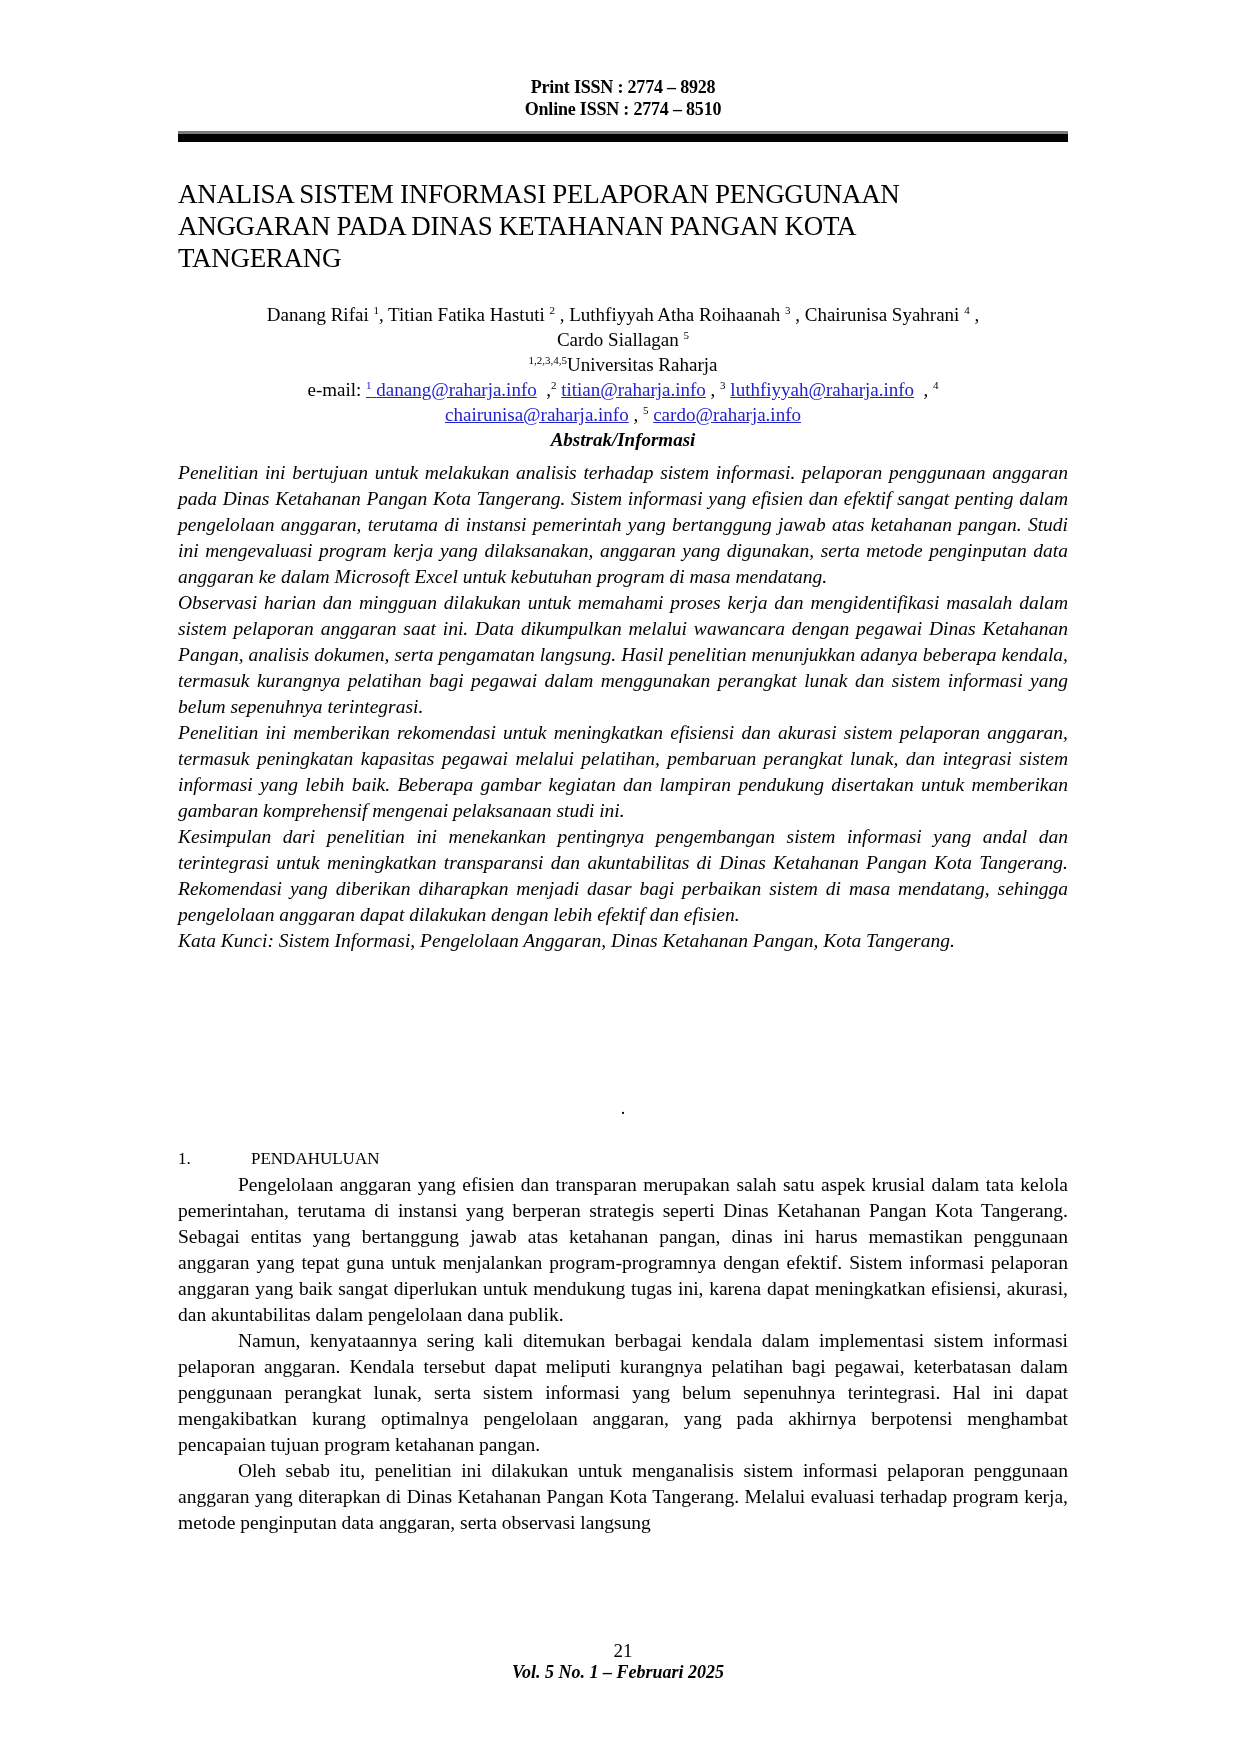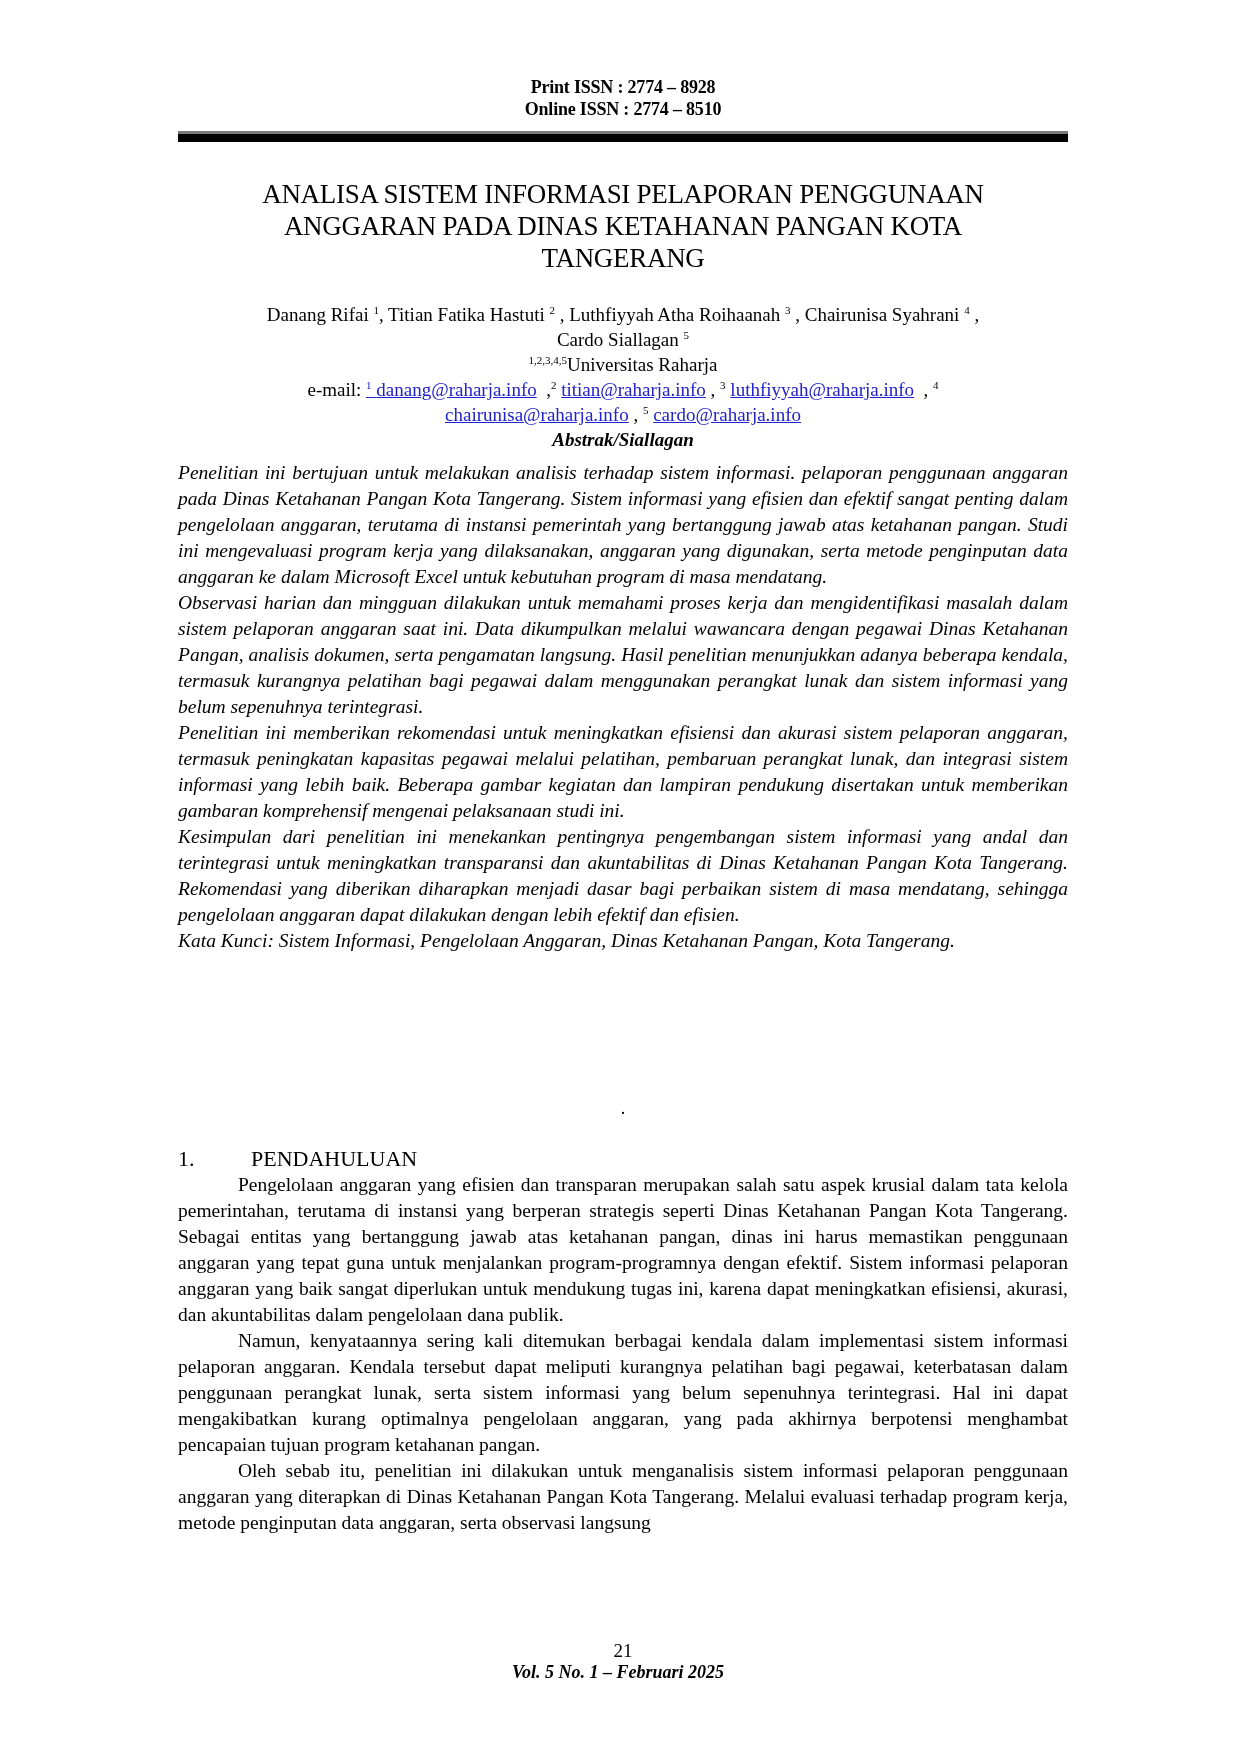--- a/index.html
+++ b/index.html
@@ -1,30 +1,30 @@
 <!DOCTYPE html>
 <html><head>
 <meta charset="utf-8">
 <style>
   html, body { margin: 0; padding: 0; background: #ffffff; }
   body { width: 1242px; height: 1754px; position: relative; overflow: hidden;
          font-family: "Liberation Serif", "DejaVu Serif", serif; color: #000; }
   .col { position: absolute; left: 178px; width: 890px; text-align: center; }
   .issn { top: 76px; font-weight: bold; font-size: 18px; line-height: 22px; letter-spacing: -0.2px; }
   .rule { top: 131px; height: 11px; background: #000; border-top: 3px solid #7a7a7a; box-sizing: border-box; }
-  .title { top: 178px; text-align: center; font-size: 27px; line-height: 32px; letter-spacing: -0.3px; }
+  .title { top: 178px; text-align: left; font-size: 27px; line-height: 32px; letter-spacing: -0.3px; }
   .authors { top: 302px; text-align: center; font-size: 19px; line-height: 25px; }
   sup { font-size: 11px; vertical-align: super; line-height: 0; }
   a.mail { color: #1a0dab; color: #2222cc; text-decoration: underline; }
   .abs-head { font-weight: bold; font-style: italic; }
   .abstract { top: 460px; font-style: italic; font-size: 19.5px; line-height: 26px; text-align: justify; }
   .abstract p { margin: 0; }
   .dot { top: 1098px; font-size: 18px; }
   .section { top: 1146px; font-size: 19.5px; line-height: 26px; text-align: justify; }
-  .section h2 { font-weight: normal; font-size: 22px; margin: 0; }
+  .section h2 { font-weight: normal; font-size: 17px; margin: 0; }
   .section h2 .num { display: inline-block; width: 73px; }
   .section p { margin: 0; text-indent: 60px; }
   .pagenum { top: 1640px; font-size: 19px; }
   .footer { top: 1662px; font-weight: bold; font-style: italic; font-size: 18px; padding-right: 10px; box-sizing: border-box; }
 </style>
 </head>
 <body>
 
 <div class="col issn">
   <div>Print ISSN : 2774 – 8928</div>
@@ -60,21 +60,21 @@
     <a class="mail"><sup>1</sup> <span>danang@raharja.info</span></a>
     &nbsp;,<sup>2</sup>
     <a class="mail">titian@raharja.info</a> ,
     <sup>3</sup>
     <a class="mail">luthfiyyah@raharja.info</a> &nbsp;,
     <sup>4</sup><br>
     <a class="mail">chairunisa@raharja.info</a> ,
     <sup>5</sup>
     <a class="mail">cardo@raharja.info</a>
   </div>
-  <div class="abs-head">Abstrak/Siallagan</div>
+  <div class="abs-head">Abstrak/Informasi</div>
 </div>
 
 <div class="col abstract">
   <p>Penelitian ini bertujuan untuk melakukan analisis terhadap sistem informasi. pelaporan penggunaan anggaran pada Dinas Ketahanan Pangan Kota Tangerang. Sistem informasi yang efisien dan efektif sangat penting dalam pengelolaan anggaran, terutama di instansi pemerintah yang bertanggung jawab atas ketahanan pangan. Studi ini mengevaluasi program kerja yang dilaksanakan, anggaran yang digunakan, serta metode penginputan data anggaran ke dalam Microsoft Excel untuk kebutuhan program di masa mendatang.</p>
   <p>Observasi harian dan mingguan dilakukan untuk memahami proses kerja dan mengidentifikasi masalah dalam sistem pelaporan anggaran saat ini. Data dikumpulkan melalui wawancara dengan pegawai Dinas Ketahanan Pangan, analisis dokumen, serta pengamatan langsung. Hasil penelitian menunjukkan adanya beberapa kendala, termasuk kurangnya pelatihan bagi pegawai dalam menggunakan perangkat lunak dan sistem informasi yang belum sepenuhnya terintegrasi.</p>
   <p>Penelitian ini memberikan rekomendasi untuk meningkatkan efisiensi dan akurasi sistem pelaporan anggaran, termasuk peningkatan kapasitas pegawai melalui pelatihan, pembaruan perangkat lunak, dan integrasi sistem informasi yang lebih baik. Beberapa gambar kegiatan dan lampiran pendukung disertakan untuk memberikan gambaran komprehensif mengenai pelaksanaan studi ini.</p>
   <p>Kesimpulan dari penelitian ini menekankan pentingnya pengembangan sistem informasi yang andal dan terintegrasi untuk meningkatkan transparansi dan akuntabilitas di Dinas Ketahanan Pangan Kota Tangerang. Rekomendasi yang diberikan diharapkan menjadi dasar bagi perbaikan sistem di masa mendatang, sehingga pengelolaan anggaran dapat dilakukan dengan lebih efektif dan efisien.</p>
   <p>Kata Kunci: Sistem Informasi, Pengelolaan Anggaran, Dinas Ketahanan Pangan, Kota Tangerang.</p>
 </div>
 

